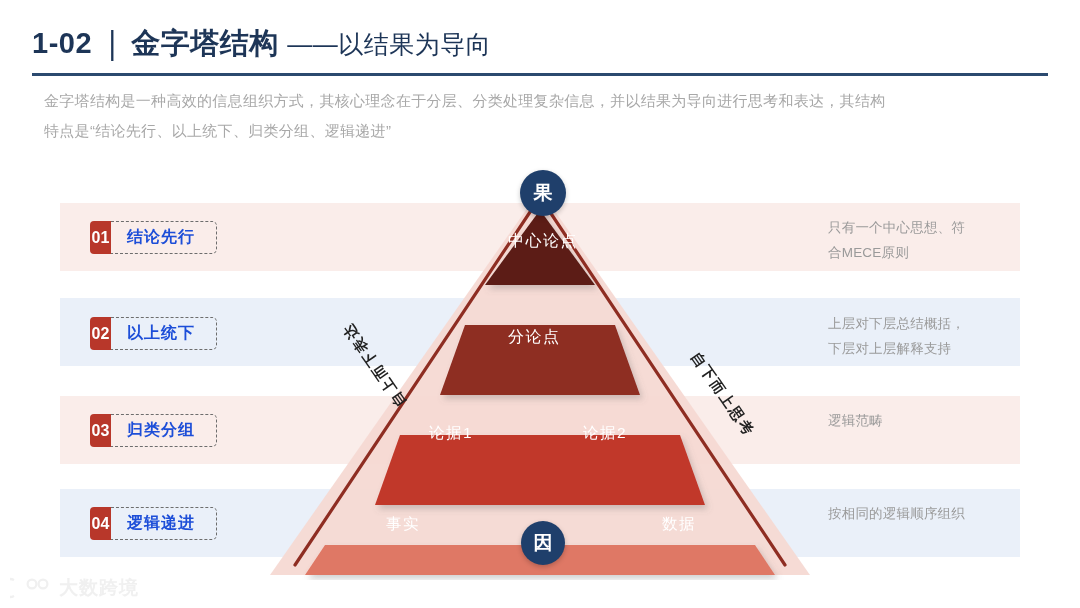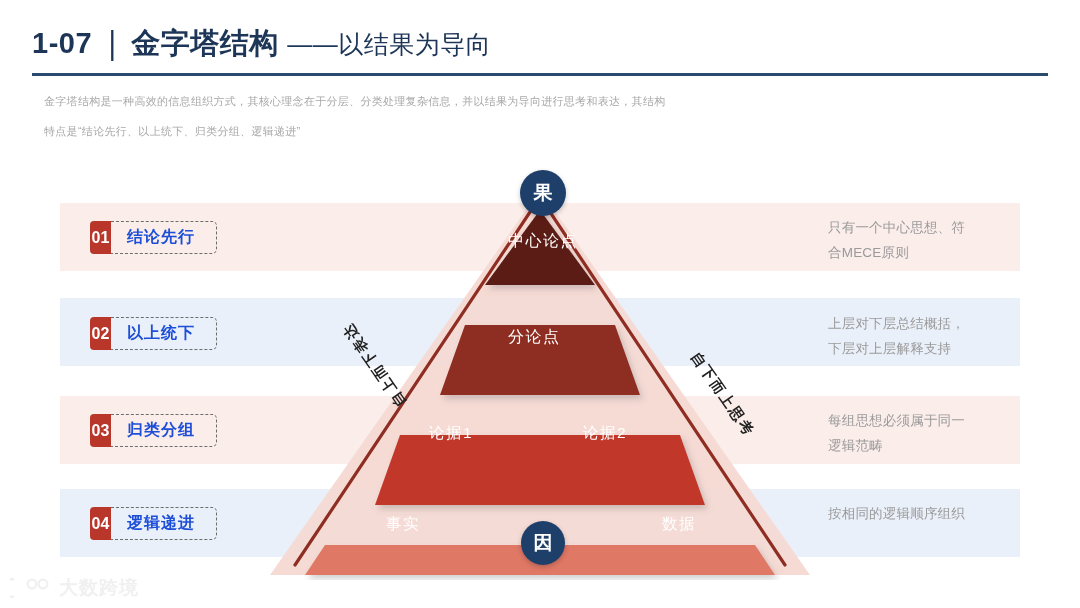--- a/index.html
+++ b/index.html
@@ -27,21 +27,21 @@
   #title-tail { color:#1d3557; font-weight:400; font-size:25px; }
 
   #title-rule {
     position:absolute; left:32px; top:73px; width:1016px; height:3px;
     background:#2b4a6f;
   }
 
   
   #intro {
     position:absolute; left:44px; top:86px; width:1000px;
-    font-size:11px; line-height:30px; color:#a8a8a8;
+    font-size:15px; line-height:30px; color:#a8a8a8;
     letter-spacing:0.3px;
   }
   #intro div { white-space:nowrap; }
 
   
   .band { position:absolute; left:60px; width:960px; height:68px; }
   .band.pink { background:#faedea; }
   .band.blue { background:#eaf0f9; }
   #band-0 { top:203px; }
   #band-1 { top:298px; }
@@ -128,21 +128,21 @@
   #logo-text {
     font-size:19px; font-weight:bold; color:#f0f0f0;
     letter-spacing:1px;
   }
 </style>
 </head>
 <body>
 
 <div id="header">
   <div id="title-line">
-    <span id="title-num">1-07</span>
+    <span id="title-num">1-02</span>
     <span id="title-sep">|</span>
     <span id="title-main">金字塔结构</span>
     <span id="title-tail">——以结果为导向</span>
   </div>
   <div id="title-rule"></div>
 </div>
 
 <div id="intro">
   <div>金字塔结构是一种高效的信息组织方式，其核心理念在于分层、分类处理复杂信息，并以结果为导向进行思考和表达，其结构</div>
   <div>特点是“结论先行、以上统下、归类分组、逻辑递进”</div>
@@ -209,21 +209,20 @@
 
 <div class="desc" id="desc-0">
   <div>只有一个中心思想、符</div>
   <div>合MECE原则</div>
 </div>
 <div class="desc" id="desc-1">
   <div>上层对下层总结概括，</div>
   <div>下层对上层解释支持</div>
 </div>
 <div class="desc" id="desc-2">
-  <div>每组思想必须属于同一</div>
   <div>逻辑范畴</div>
 </div>
 <div class="desc" id="desc-3">
   <div>按相同的逻辑顺序组织</div>
 </div>
 
 <div id="footer">
   <div id="logo">
     <div id="logo-mark">
       <svg width="42" height="22" viewBox="0 0 42 22">

